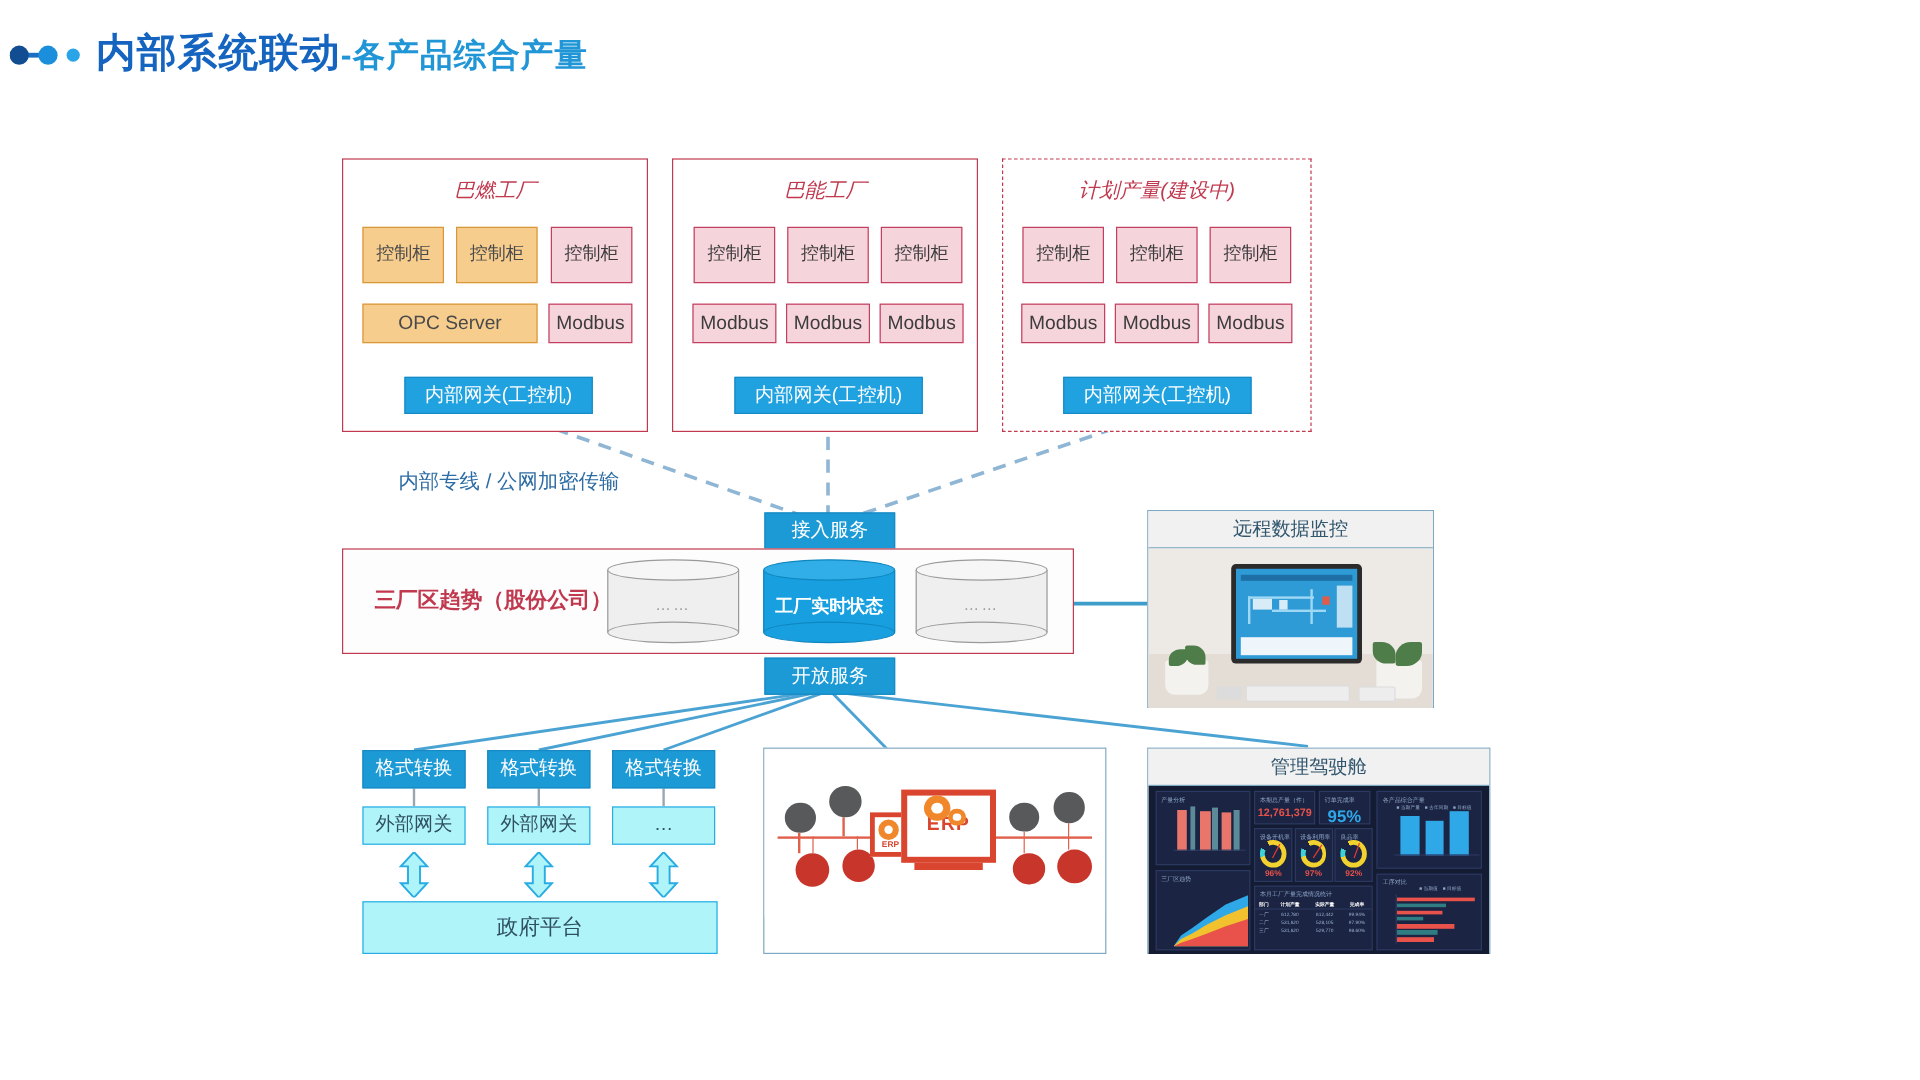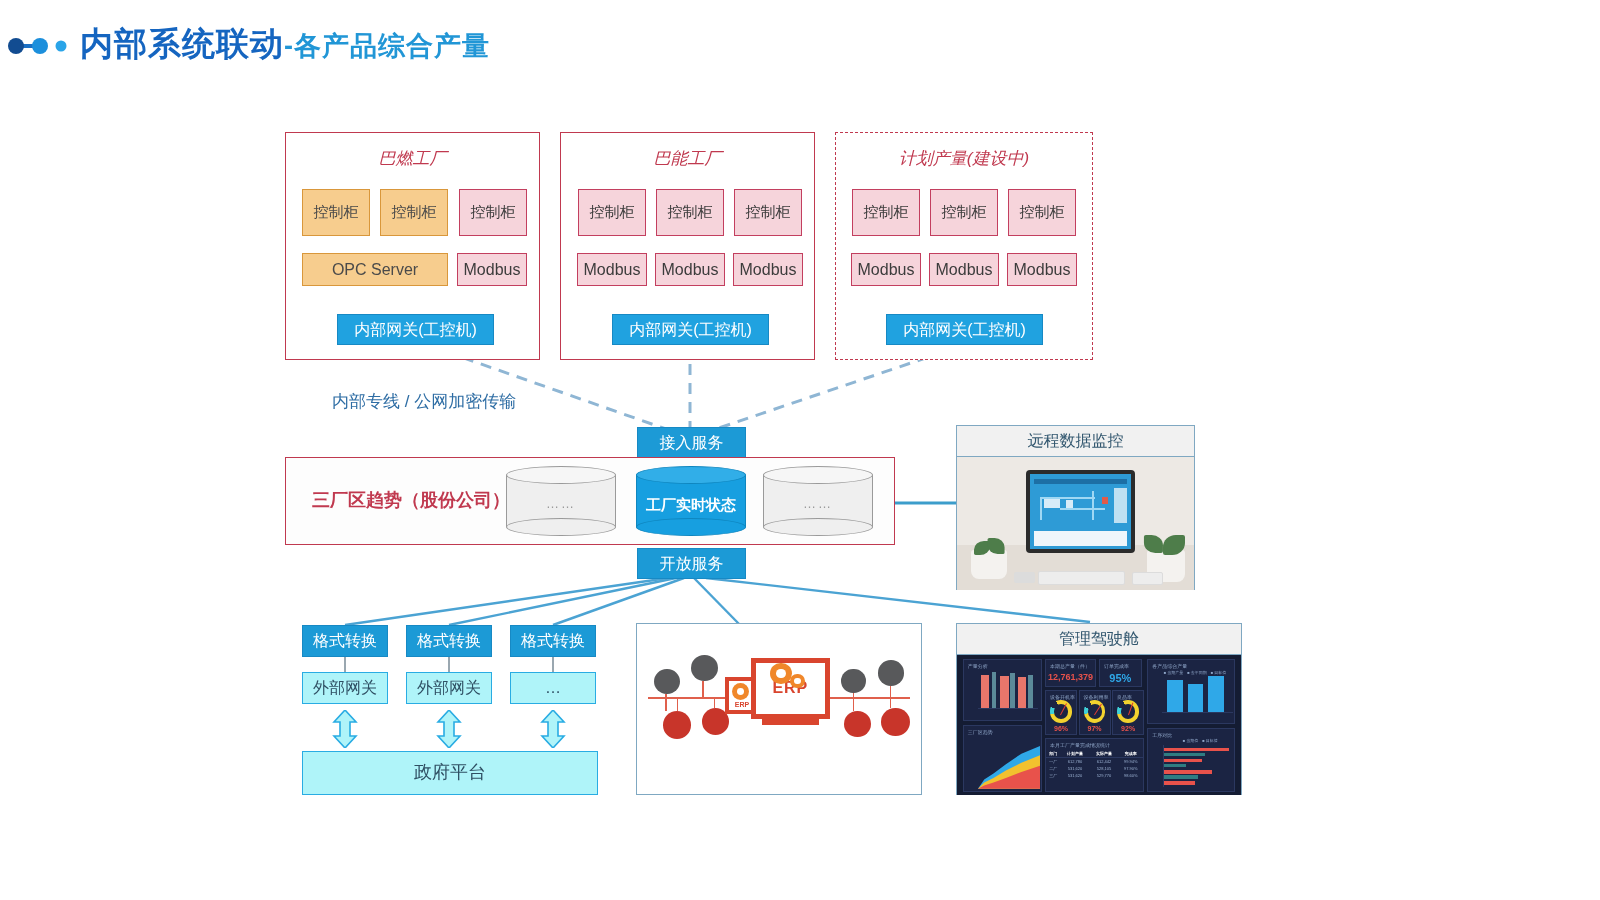--- a/index.html
+++ b/index.html
@@ -344,21 +344,21 @@
           <polygon points="0,60 10,56 25,52 45,46 70,38 100,30 100,60" fill="#E8524B"></polygon>
         </svg>
       </div>
 
       <div class="dcard" style="left:31%;top:3%;width:18%;height:20%;">
         <div class="dttl">本期总产量（件）</div>
         <div class="kpi" style="top:44%;font-size:9px;color:#E8524B;">12,761,379</div>
       </div>
       <div class="dcard" style="left:50%;top:3%;width:15%;height:20%;">
         <div class="dttl">订单完成率</div>
-        <div class="kpi" style="top:44%;font-size:11px;color:#2FA8E8;">95%</div>
+        <div class="kpi" style="top:44%;font-size:14px;color:#2FA8E8;">95%</div>
       </div>
 
       <div class="dcard" style="left:31%;top:25%;width:11.3%;height:32%;">
         <div class="dttl">设备开机率</div>
         <div class="gauge" style="left:14%;top:22%;width:72%;height:52%;">
             <div class="hole"></div>
           </div>
         <div class="needle" style="transform:rotate(28deg);top:26%;height:30%;"></div>
         <div class="gval" style="bottom:4%;">96%</div>
       </div>

